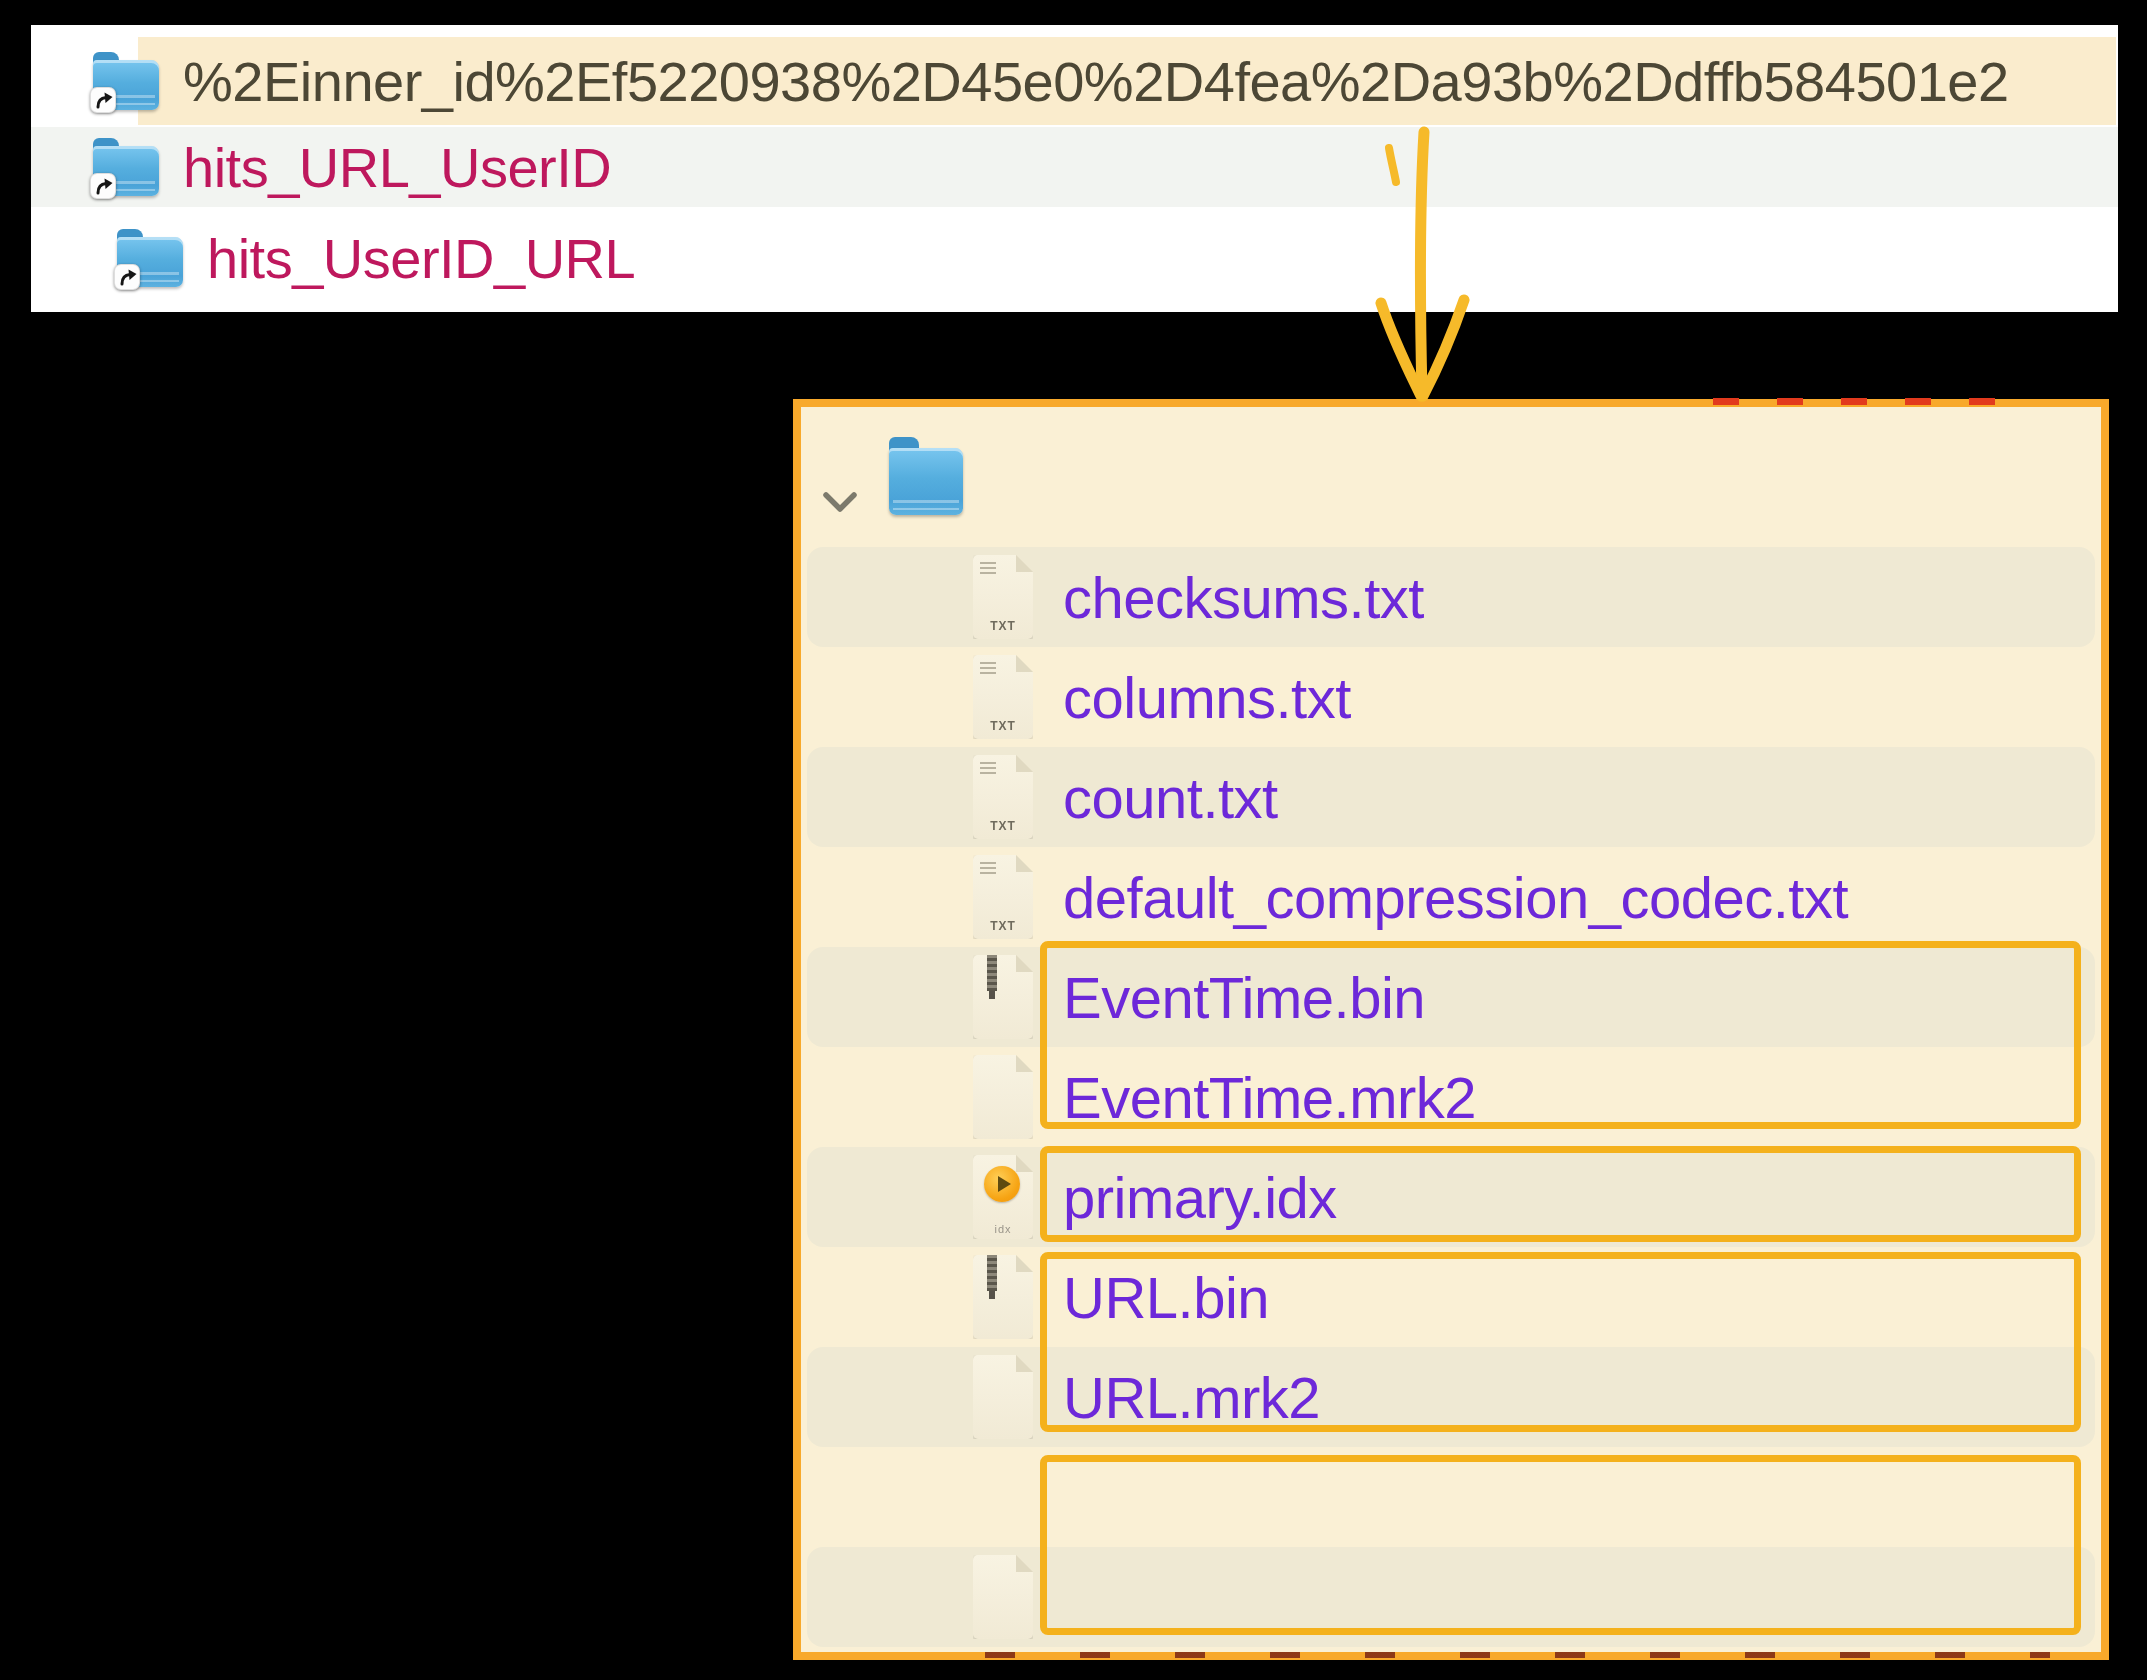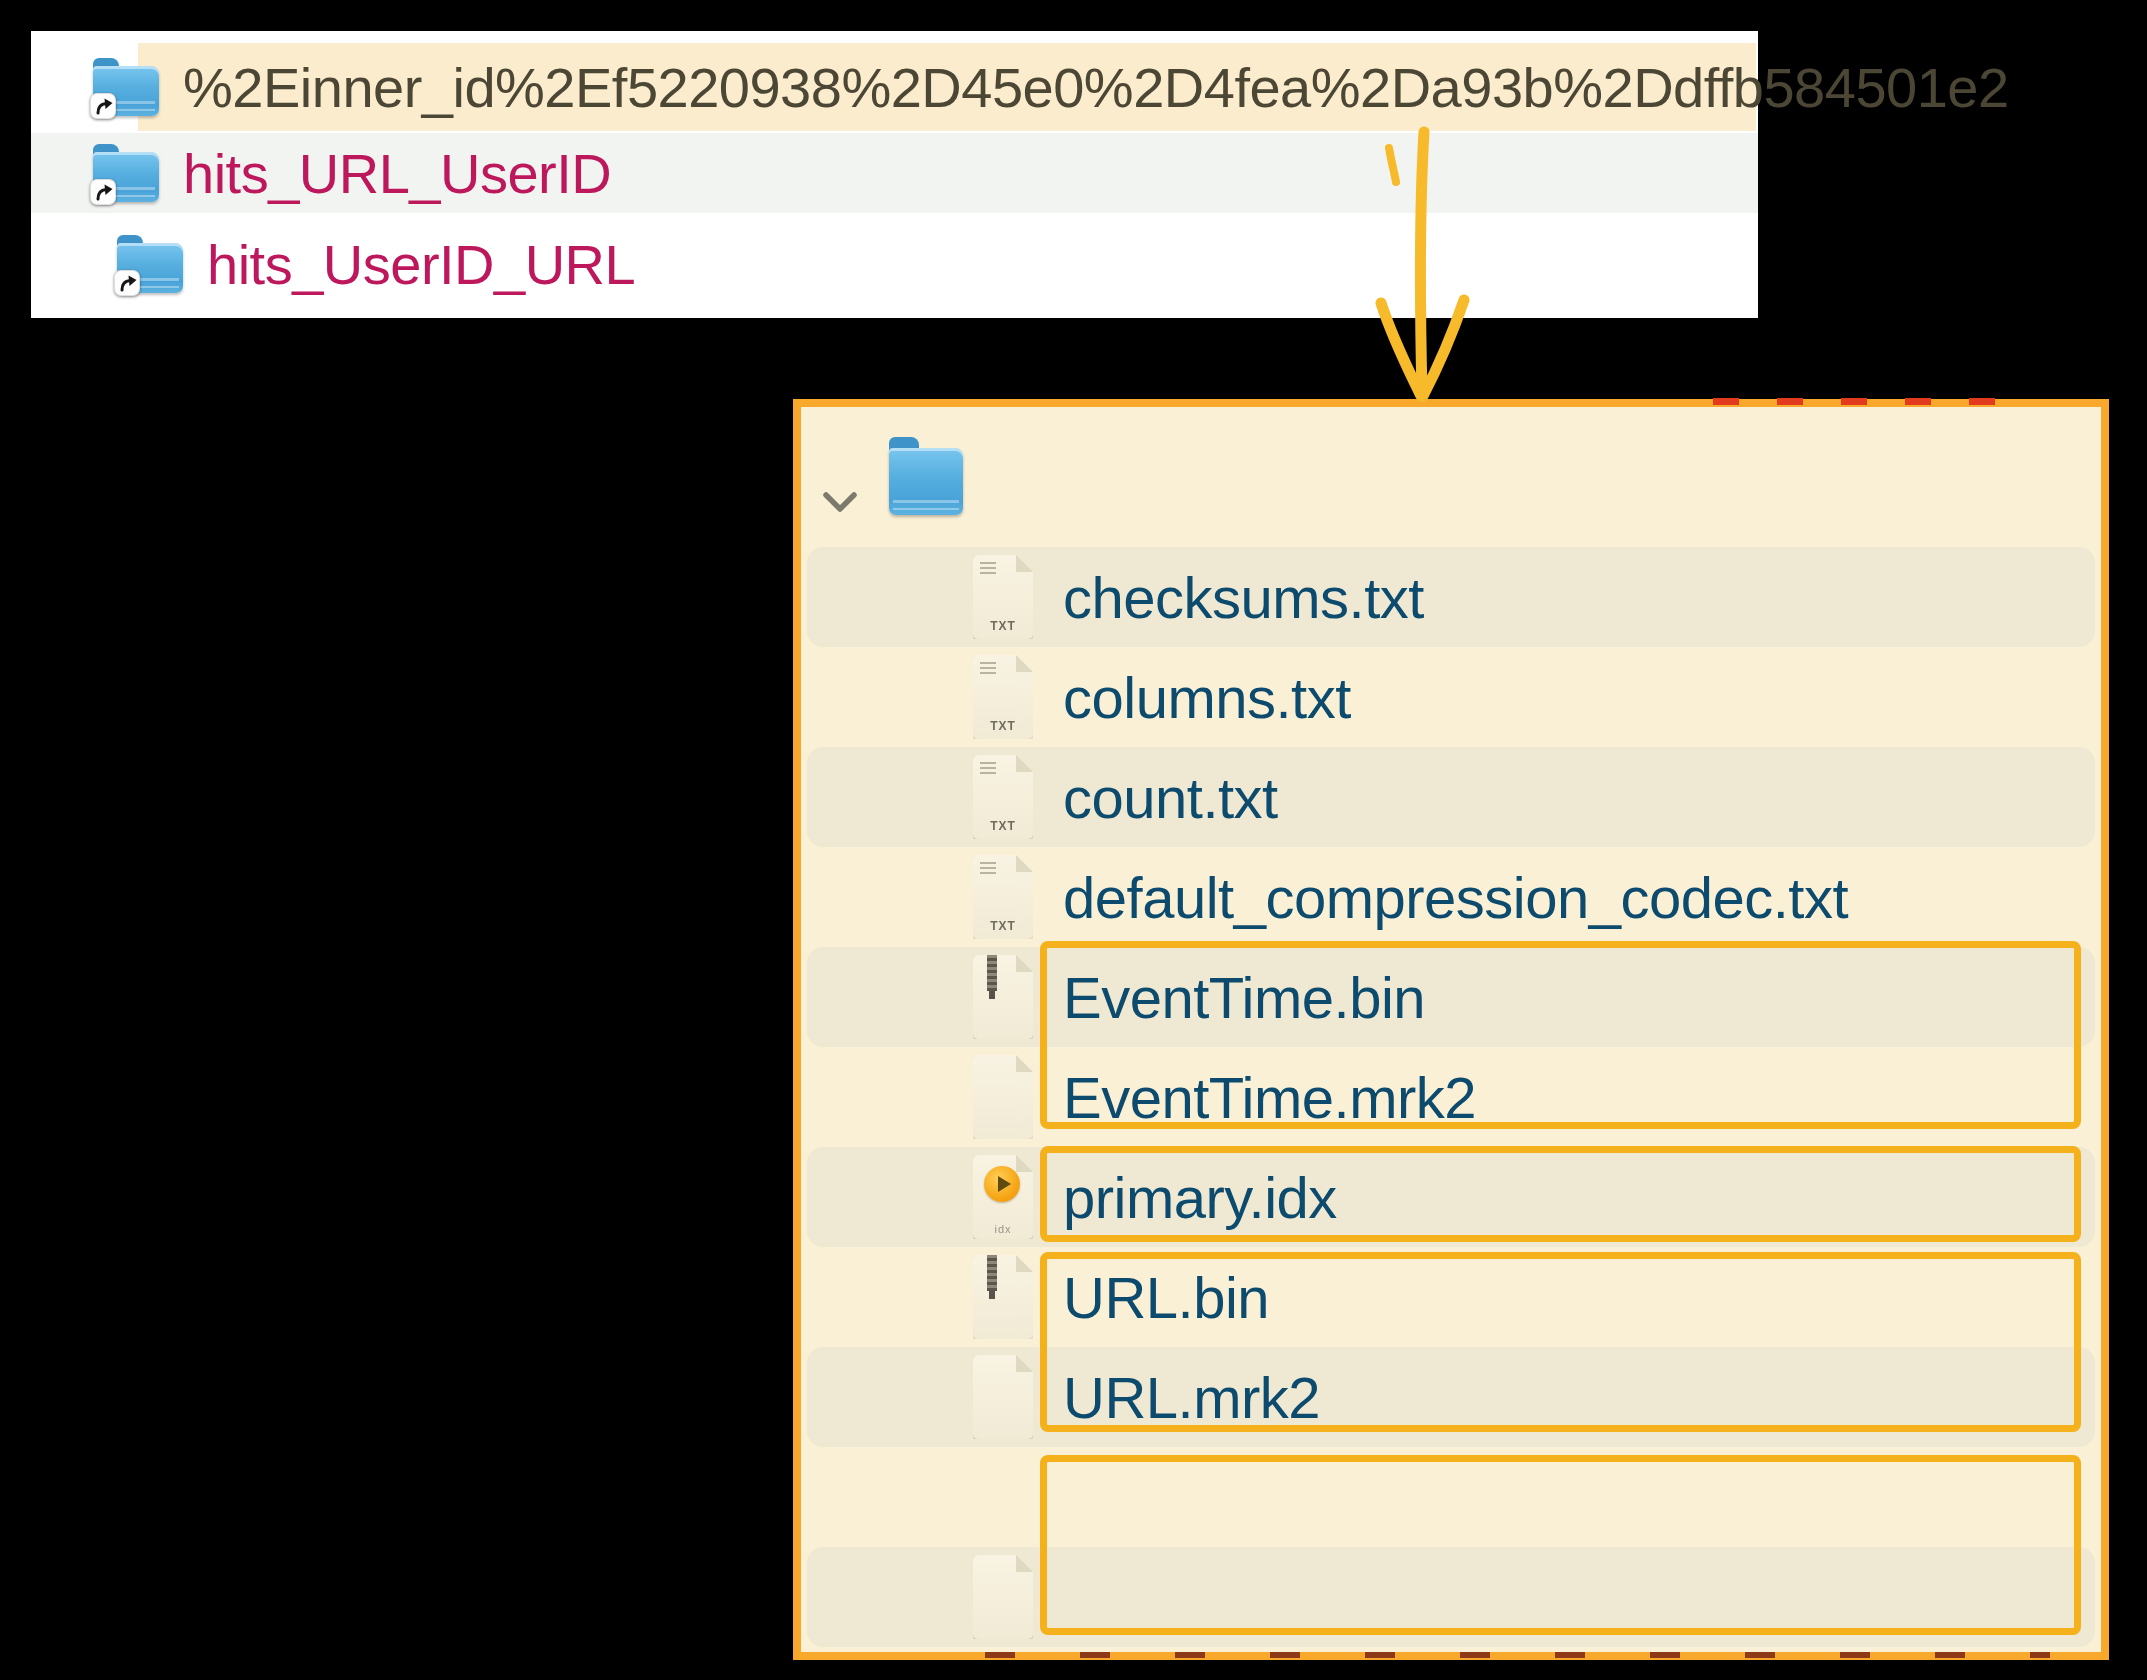--- a/index.html
+++ b/index.html
@@ -3,21 +3,21 @@
 <meta charset="utf-8">
 <style>
   html,body{margin:0;padding:0;background:#000;}
   body{
     position:relative;width:2147px;height:1680px;overflow:hidden;
     font-family:"Liberation Sans","DejaVu Sans",sans-serif;
     -webkit-font-smoothing:antialiased;
   }
   
   .panel-top{
-    position:absolute;left:31px;top:31px;width:1727px;height:287px;
+    position:absolute;left:31px;top:25px;width:2087px;height:287px;
     background:#ffffff;
   }
   .f-row{position:absolute;left:0;width:100%;}
   .f-row .fl-label{
     position:absolute;left:152px;top:0;bottom:0;
     font-size:56px;letter-spacing:-0.5px;color:#be185d;
     display:flex;align-items:center;white-space:nowrap;
   }
   .f-row1{top:12px;height:88px;}
   .f-row1 .hl-bg{
@@ -61,21 +61,21 @@
   .chev{position:absolute;left:20px;top:60px;}
   .root-folder{left:88px;top:6px;width:74px;height:78px;}
   .root-label{
     position:absolute;left:191px;top:0;bottom:0;display:flex;align-items:center;
     font-size:58px;color:#3c382b;letter-spacing:-0.5px;white-space:nowrap;
   }
   .trow{position:absolute;left:6px;width:1288px;height:100px;}
   .trow.stripe{background:#efe9d3;border-radius:16px;}
   .tlabel{
     position:absolute;left:256px;top:0;bottom:0;display:flex;align-items:center;
-    font-size:58px;color:#0c4a6e;letter-spacing:-0.5px;white-space:nowrap;text-align:center;
+    font-size:58px;color:#6d28d9;letter-spacing:-0.5px;white-space:nowrap;text-align:center;
   }
   
   .doc{
     position:absolute;left:166px;top:8px;width:60px;height:84px;
     background:linear-gradient(180deg,#f8f3e2 0%,#f1ead5 100%);
     clip-path:polygon(0 0,calc(100% - 17px) 0,100% 17px,100% 100%,0 100%);
     border-radius:5px;
     filter:drop-shadow(0 2px 2px rgba(0,0,0,.18));
   }
   .doc::after{ 

